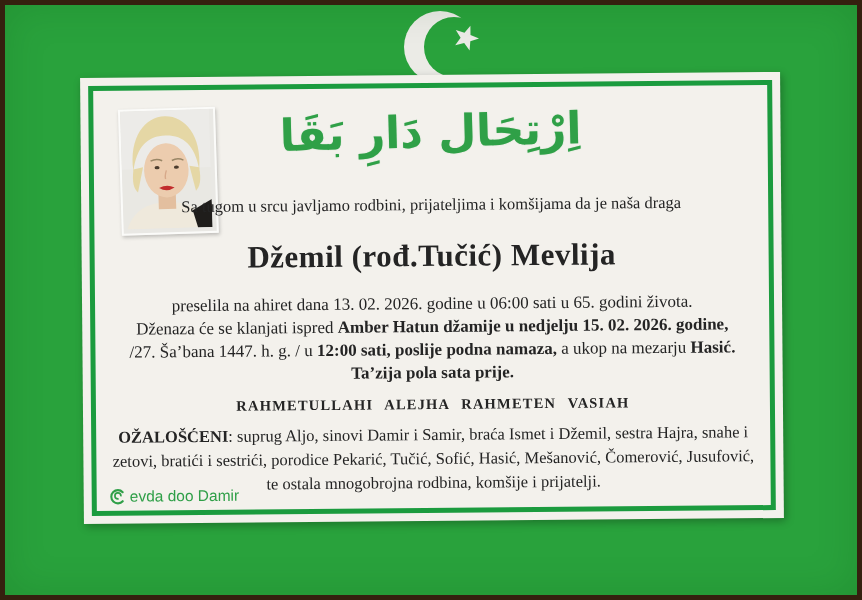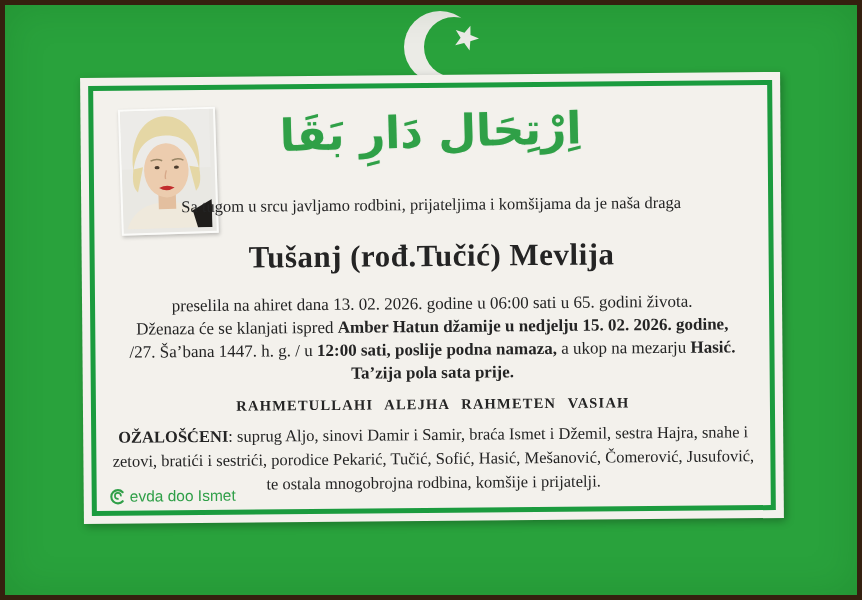--- a/index.html
+++ b/index.html
@@ -84,36 +84,36 @@
           <ellipse cx="56.5" cy="59" rx="2.6" ry="1.7" fill="#4c3c2e"></ellipse>
           <path d="M46,62 q-2,6 -1,9" stroke="#d7a98a" stroke-width="1.4" fill="none"></path>
           <path d="M38,80 q8,-4 16,0 q-8,5 -16,0 Z" fill="#c22c2c"></path>
         </svg>
       </div>
 
       <div class="calligraphy">اِرْتِحَال دَارِ بَقَا</div>
 
       <div class="line intro">Sa tugom u srcu javljamo rodbini, prijateljima i komšijama da je naša draga</div>
 
-      <div class="line deceased"><span class="b">Tušanj </span><span>(rođ.Tučić)</span><span class="b"> Mevlija</span></div>
+      <div class="line deceased"><span class="b">Džemil </span><span>(rođ.Tučić)</span><span class="b"> Mevlija</span></div>
 
       <div class="line details-1"><span>preselila na ahiret dana 13. 02. 2026. godine u 06:00 sati u 65. godini života.</span></div>
       <div class="line details-2"><span>Dženaza će se klanjati ispred </span><span class="b">Amber Hatun džamije u nedjelju 15. 02. 2026. godine,</span></div>
       <div class="line details-3"><span>/27. Ša’bana 1447. h. g. / u </span><span class="b">12:00 sati, poslije podna namaza,</span><span> a ukop na mezarju </span><span class="b">Hasić.</span></div>
       <div class="line details-4"><span class="b">Ta’zija pola sata prije.</span></div>
 
       <div class="line rahmet">RAHMETULLAHI ALEJHA RAHMETEN VASIAH</div>
 
       <div class="line mourners-1"><span class="b">OŽALOŠĆENI</span><span>: suprug Aljo, sinovi Damir i Samir, braća Ismet i Džemil, sestra Hajra, snahe i</span></div>
       <div class="line mourners-2"><span>zetovi, bratići i sestrići, porodice Pekarić, Tučić, Sofić, Hasić, Mešanović, Čomerović, Jusufović,</span></div>
       <div class="line mourners-3"><span>te ostala mnogobrojna rodbina, komšije i prijatelji.</span></div>
 
       <div class="publisher">
         <svg width="18" height="18" viewBox="0 0 18 18" aria-hidden="true">
           <path d="M14,4.5 A6.6,6.6 0 1 0 14,13.5" stroke="#2f9f48" stroke-width="2.1" fill="none" stroke-linecap="round"></path>
           <path d="M12.2,8 a3,3 0 1 0 -3,3.2" stroke="#2f9f48" stroke-width="1.7" fill="none" stroke-linecap="round"></path>
         </svg>
-        <span>evda doo Ismet</span>
+        <span>evda doo Damir</span>
       </div>
 
     </div>
   </div>
 </div>
 
 </body></html>

